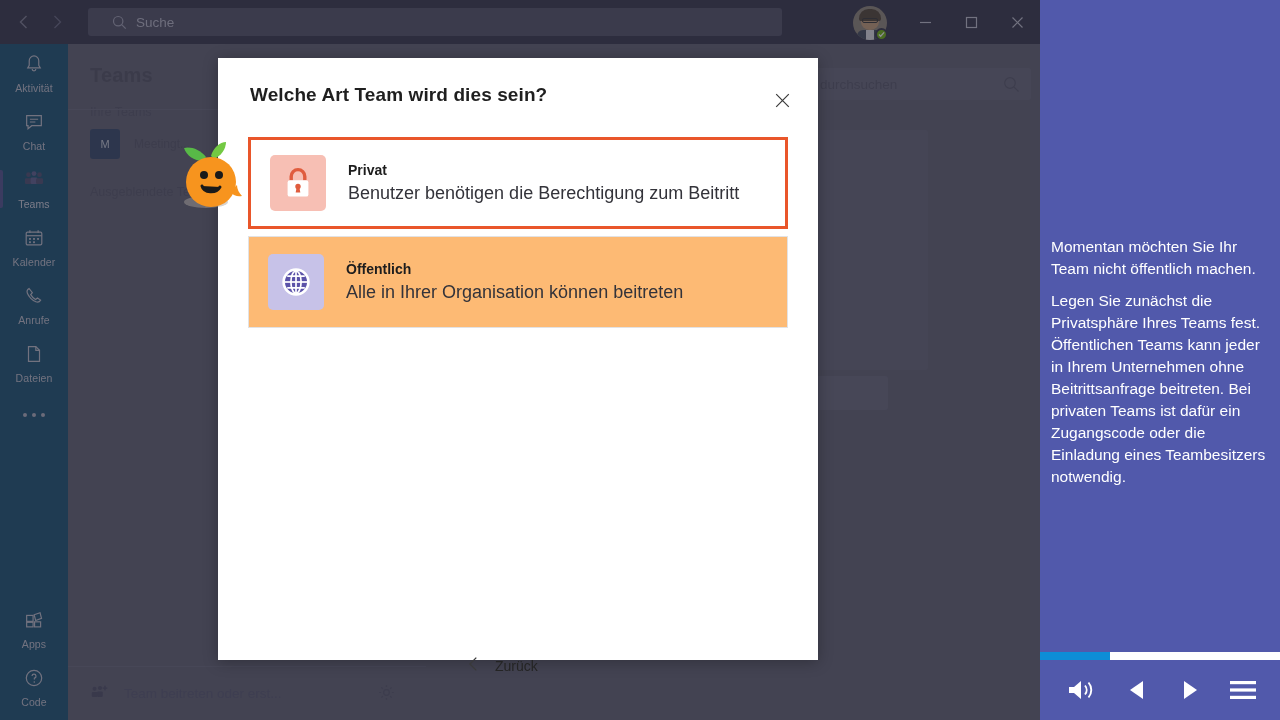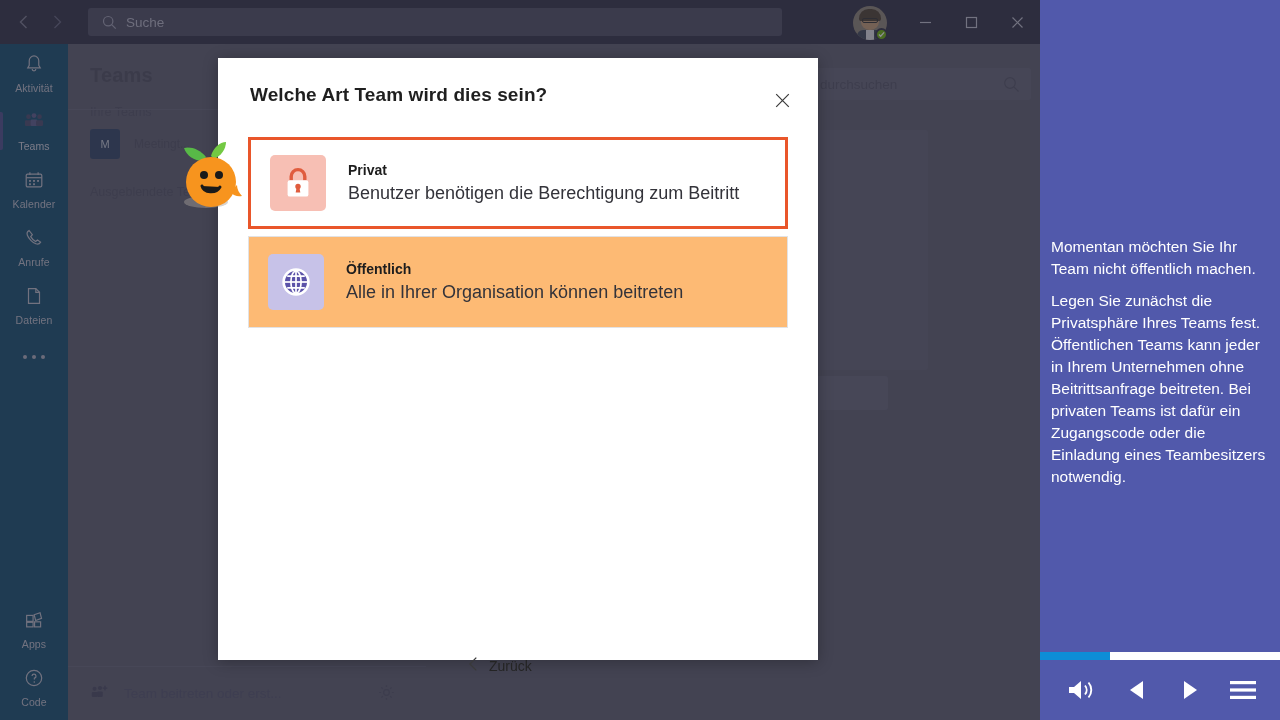--- a/index.html
+++ b/index.html
@@ -27,21 +27,21 @@
   }
   .nav-arrows { display: flex; align-items: center; margin-left: 8px; gap: 4px; }
   .nav-arrow {
     width: 30px; height: 30px; display: flex; align-items: center; justify-content: center;
     color: #6f6f85; font-size: 17px; line-height: 1;
   }
   .searchbox {
     position: absolute; left: 88px; top: 8px;
     width: 694px; height: 28px;
     background: #494961; border-radius: 3px;
-    display: flex; align-items: center; padding-left: 14px;
+    display: flex; align-items: center; padding-left: 24px;
   }
   .searchbox .sicon { color: #a9a9bc; margin-right: 9px; display:flex; }
   .searchbox .sph { color: #b9b9c9; font-size: 13.5px; }
 
   .avatar-wrap { position: absolute; left: 853px; top: 6px; width: 34px; height: 34px; }
   .avatar {
     width: 34px; height: 34px; border-radius: 50%;
     background: #8f8576; overflow: hidden; position: relative;
   }
   .av-hair { position:absolute; left:6px; top:3px; width:22px; height:12px; background:#4a3c2c; border-radius:11px 11px 3px 3px; }
@@ -182,21 +182,21 @@
   .ic-lock { background: #f7bfb4; }
   .ic-globe { background: #c7c2e8; }
   .opt-txt { margin-left: 22px; }
   .opt-h {
     font-size: 14px; font-weight: 700; color: #1d1d1d; margin-bottom: 5px;
   }
   .opt-p { font-size: 18px; color: #33333a; }
 
   .back-btn {
     position: absolute; left: 250px; top: 598px;
-    display: flex; align-items: center; gap: 10px;
+    display: flex; align-items: center; gap: 16px;
     color: #33333a;
   }
   .back-btn .bl { font-size: 14px; color: #242424; }
 
   
   .mascot { position: absolute; left: 178px; top: 140px; width: 70px; height: 76px; }
 
   
   .coach {
     position: absolute; left: 1040px; top: 0; width: 240px; height: 720px;
@@ -298,20 +298,29 @@
       <div class="rail-item">
         <span>
           <svg width="22" height="22" viewBox="0 0 24 24">
               <path d="M12 3.2a5.2 5.2 0 0 0-5.2 5.2v5.1L5.2 16.2h13.6l-1.6-2.7V8.4A5.2 5.2 0 0 0 12 3.2z" fill="none" stroke="#c3c3d0" stroke-width="1.3"></path>
               <path d="M10 17.4a2 2 0 0 0 4 0" fill="none" stroke="#c3c3d0" stroke-width="1.3"></path>
             </svg>
         </span>
         <span class="rlabel">Aktivität</span>
       </div>
 
+      <div class="rail-item">
+        <span>
+          <svg width="22" height="22" viewBox="0 0 24 24">
+              <path d="M4 5h16v11H9.5L5.5 19.3V16H4z" fill="none" stroke="#c3c3d0" stroke-width="1.3"></path>
+              <path d="M7.5 9h9M7.5 12h6" stroke="#c3c3d0" stroke-width="1.2"></path>
+            </svg>
+        </span>
+        <span class="rlabel">Chat</span>
+      </div>
 
       <div class="rail-item active">
         <span>
           <svg width="24" height="22" viewBox="0 0 26 22">
             <circle cx="7" cy="5.2" r="2.5" fill="#46466b"></circle>
               <circle cx="13" cy="4" r="2.6" fill="#5a5a8c"></circle>
               <circle cx="19" cy="5.2" r="2.5" fill="#46466b"></circle>
             <rect x="3.2" y="9" width="7.6" height="6.4" rx="1.4" fill="#46466b"></rect>
             <rect x="9.4" y="8.2" width="7.2" height="7.2" rx="1.4" fill="#5a5a8c"></rect>
             <rect x="15.2" y="9" width="7.6" height="6.4" rx="1.4" fill="#46466b"></rect>

